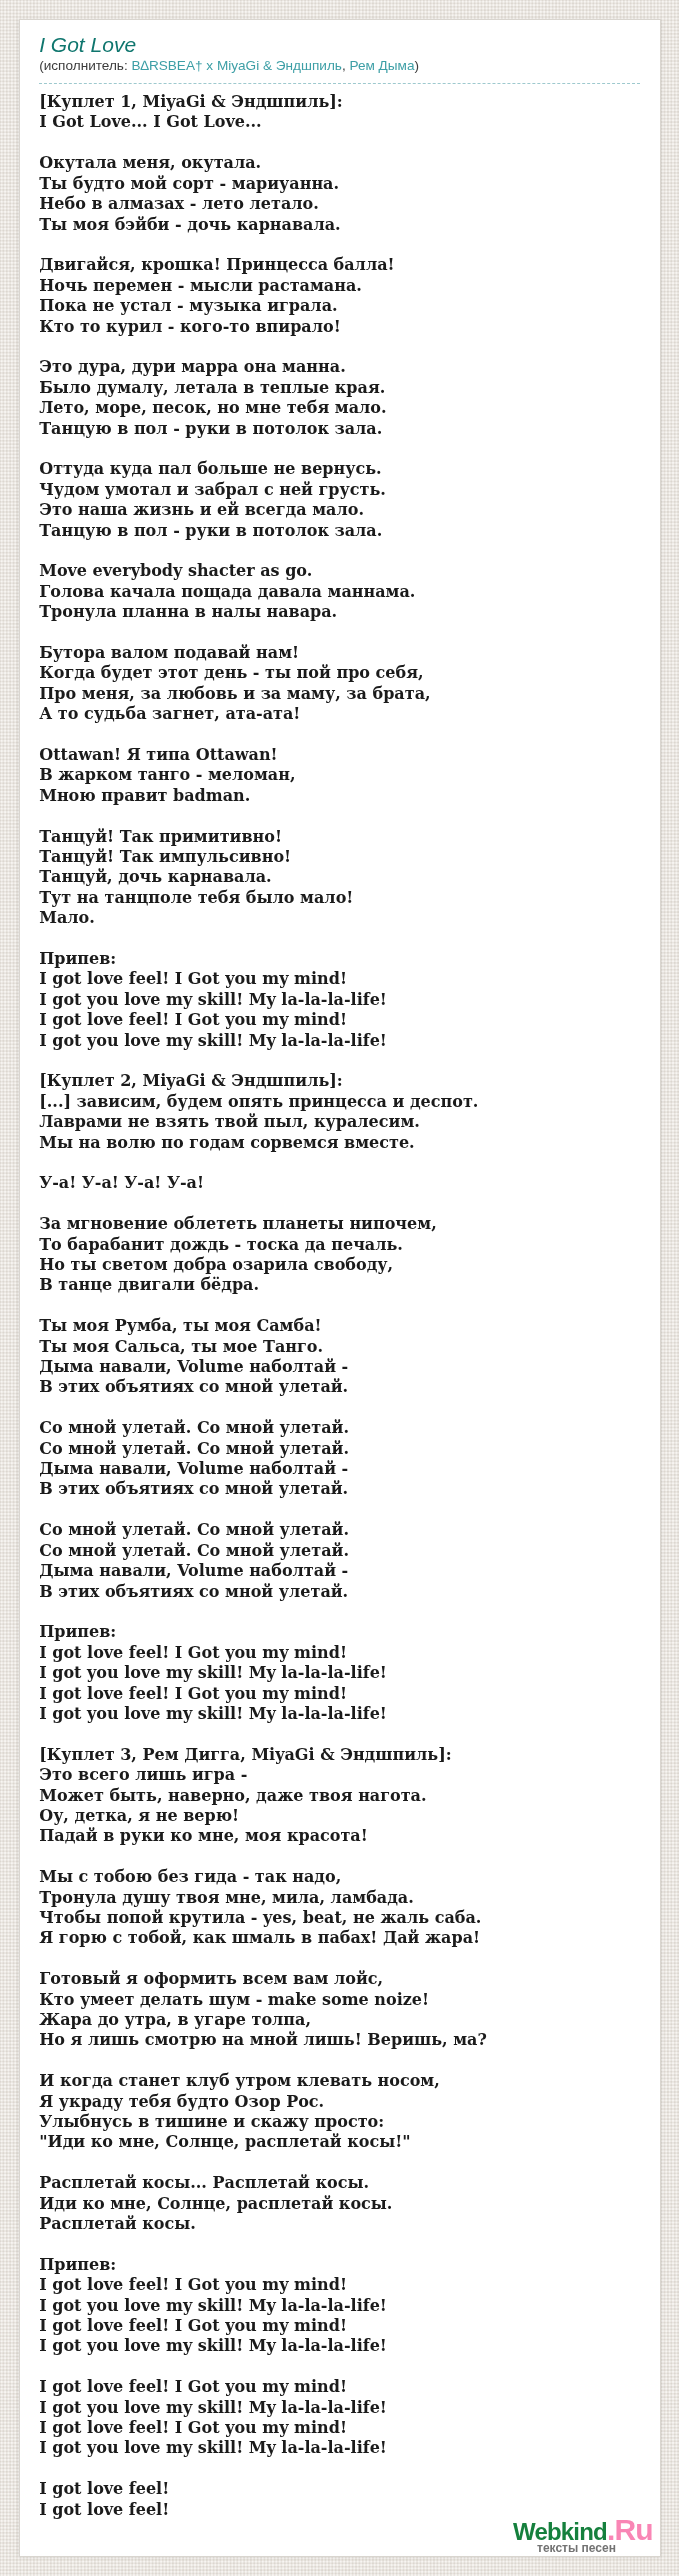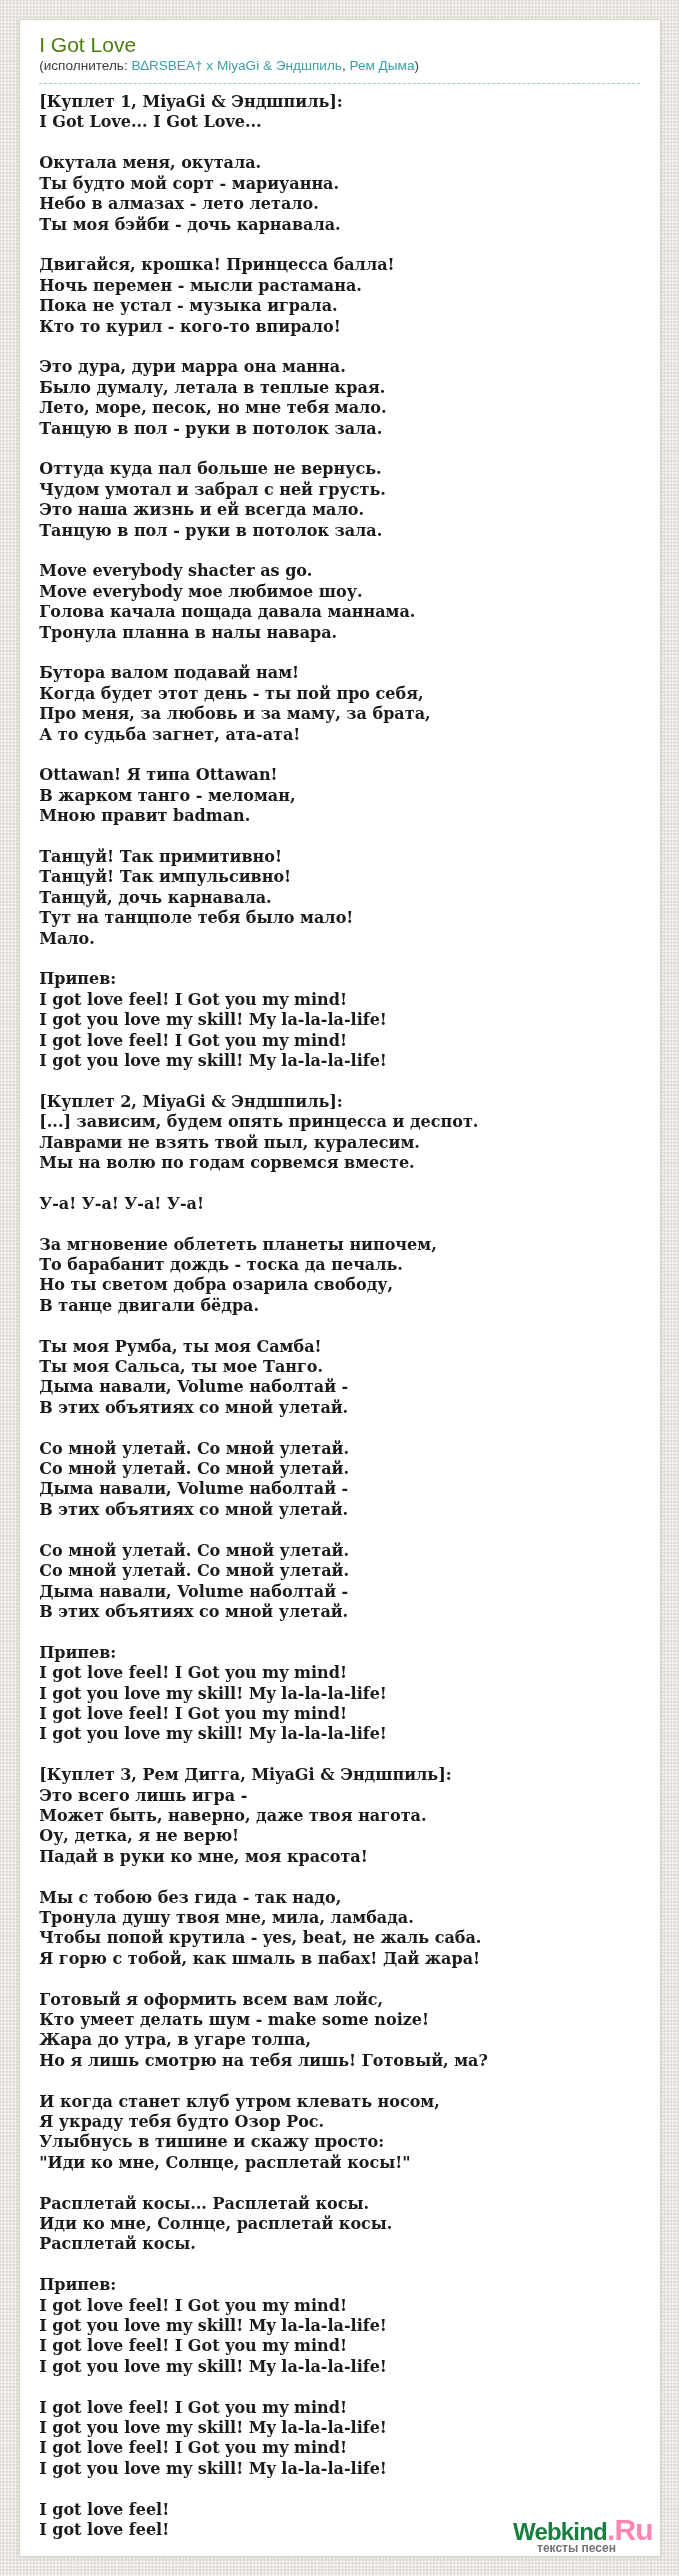--- a/index.html
+++ b/index.html
@@ -26,22 +26,23 @@
     border: 0.8px solid #d9d5cf;
     box-shadow: 0 0.8px 3.4px rgba(0,0,0,0.12);
     box-sizing: border-box;
     padding: 12px 19.5px 0 19.5px;
     overflow: hidden;
   }
   .page-title {
     font-size: 21px;
     line-height: 25.5px;
     font-weight: 500;
-    color: #4d7c0f;
+    color: #0f766e;
     margin: 0;
+    font-style: italic;
   }
   .artist-line {
     font-size: 13.6px;
     line-height: 18.7px;
     color: #3c3c3c;
     padding-bottom: 7.6px;
     border-bottom: 0.8px dashed #9ec9ce;
   }
   .artist-link {
     color: #3d9fa6;
@@ -117,21 +118,20 @@
         <span class="line">Танцую в пол - руки в потолок зала.</span>
       </p>
       <p class="stanza">
         <span class="line">Оттуда куда пал больше не вернусь.</span>
         <span class="line">Чудом умотал и забрал с ней грусть.</span>
         <span class="line">Это наша жизнь и ей всегда мало.</span>
         <span class="line">Танцую в пол - руки в потолок зала.</span>
       </p>
       <p class="stanza">
         <span class="line">Move everybody shacter as go.</span>
-        <span class="line">Move everybody мое любимое шоу.</span>
         <span class="line">Голова качала пощада давала маннама.</span>
         <span class="line">Тронула планна в налы навара.</span>
       </p>
       <p class="stanza">
         <span class="line">Бутора валом подавай нам!</span>
         <span class="line">Когда будет этот день - ты пой про себя,</span>
         <span class="line">Про меня, за любовь и за маму, за брата,</span>
         <span class="line">А то судьба загнет, ата-ата!</span>
       </p>
       <p class="stanza">
@@ -203,21 +203,21 @@
       <p class="stanza">
         <span class="line">Мы с тобою без гида - так надо,</span>
         <span class="line">Тронула душу твоя мне, мила, ламбада.</span>
         <span class="line">Чтобы попой крутила - yes, beat, не жаль саба.</span>
         <span class="line">Я горю с тобой, как шмаль в пабах! Дай жара!</span>
       </p>
       <p class="stanza">
         <span class="line">Готовый я оформить всем вам лойс,</span>
         <span class="line">Кто умеет делать шум - make some noize!</span>
         <span class="line">Жара до утра, в угаре толпа,</span>
-        <span class="line">Но я лишь смотрю на тебя лишь! Готовый, ма?</span>
+        <span class="line">Но я лишь смотрю на мной лишь! Веришь, ма?</span>
       </p>
       <p class="stanza">
         <span class="line">И когда станет клуб утром клевать носом,</span>
         <span class="line">Я украду тебя будто Озор Рос.</span>
         <span class="line">Улыбнусь в тишине и скажу просто:</span>
         <span class="line">"Иди ко мне, Солнце, расплетай косы!"</span>
       </p>
       <p class="stanza">
         <span class="line">Расплетай косы... Расплетай косы.</span>
         <span class="line">Иди ко мне, Солнце, расплетай косы.</span>

